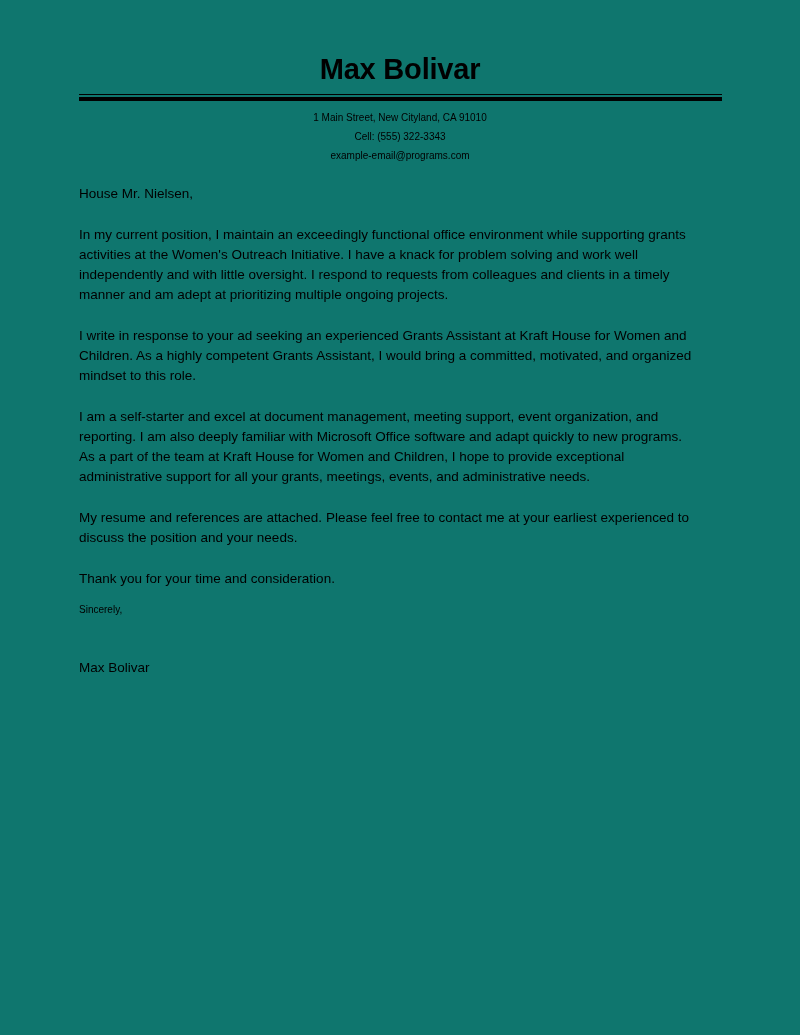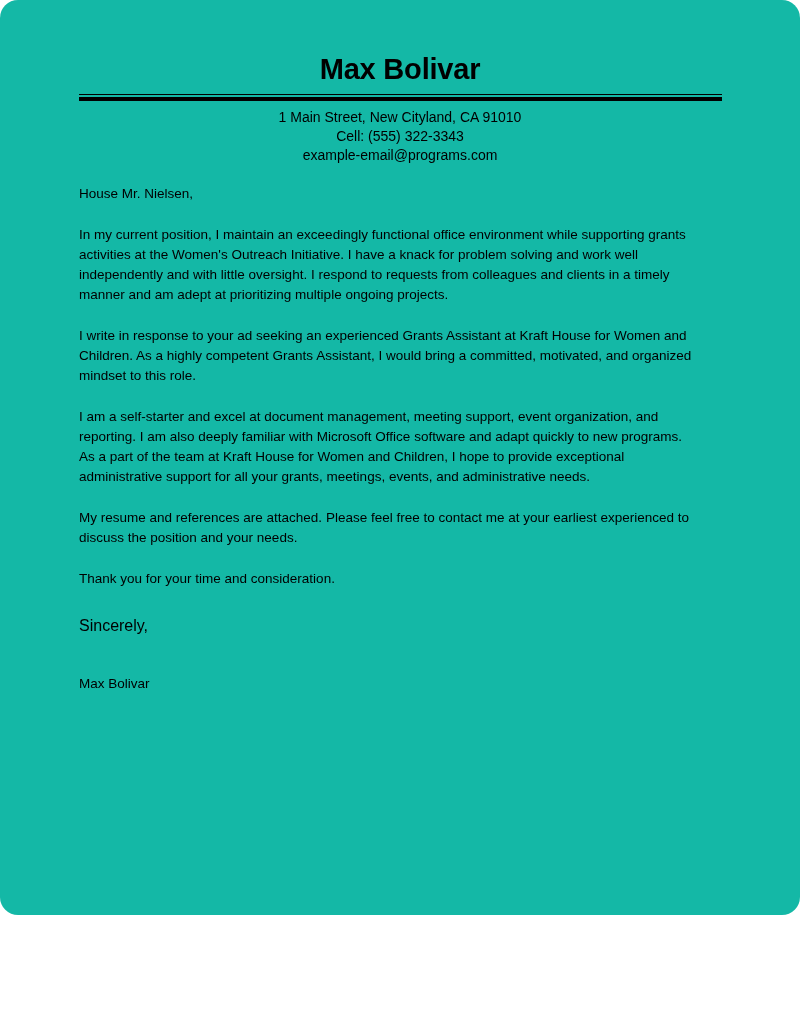--- a/index.html
+++ b/index.html
@@ -13,24 +13,23 @@
     height: 1035px;
     font-family: "Liberation Sans", sans-serif;
     color: #000000;
     -webkit-font-smoothing: antialiased;
     overflow: hidden;
   }
 
   .page {
     position: relative;
     width: 800px;
-    height: 915px;
-    background: #14b8a6;
+    height: 1035px;
+    background: #0f766e;
     box-sizing: border-box;
-    border-radius: 18px;
   }
 
   
   .letter-header {
     padding-top: 52px;
     text-align: center;
   }
 
   .applicant-name {
     font-size: 29px;
@@ -64,21 +63,21 @@
     height: 4px;
     background: #000000;
   }
 
   
   .contact-block {
     text-align: center;
     margin-top: 7px;
   }
   .contact-line {
-    font-size: 14px;
+    font-size: 10px;
     line-height: 19px;
     color: #000000;
     white-space: nowrap;
   }
 
   
   .letter-body {
     margin-left: 79px;
     margin-right: 105px;
     margin-top: 19px;
@@ -97,23 +96,23 @@
     text-align: left;
   }
 
   .closing-line {
     font-size: 13.5px;
     line-height: 20px;
     margin: 21px 0 0 0;
   }
 
   .signoff-line {
-    font-size: 16px;
+    font-size: 10px;
     line-height: 20px;
-    margin: 27px 0 0 0;
+    margin: 11px 0 0 0;
   }
 
   .signature-name {
     font-size: 13.5px;
     line-height: 20px;
     margin: 38px 0 0 0;
   }
 </style>
 </head>
 <body>

